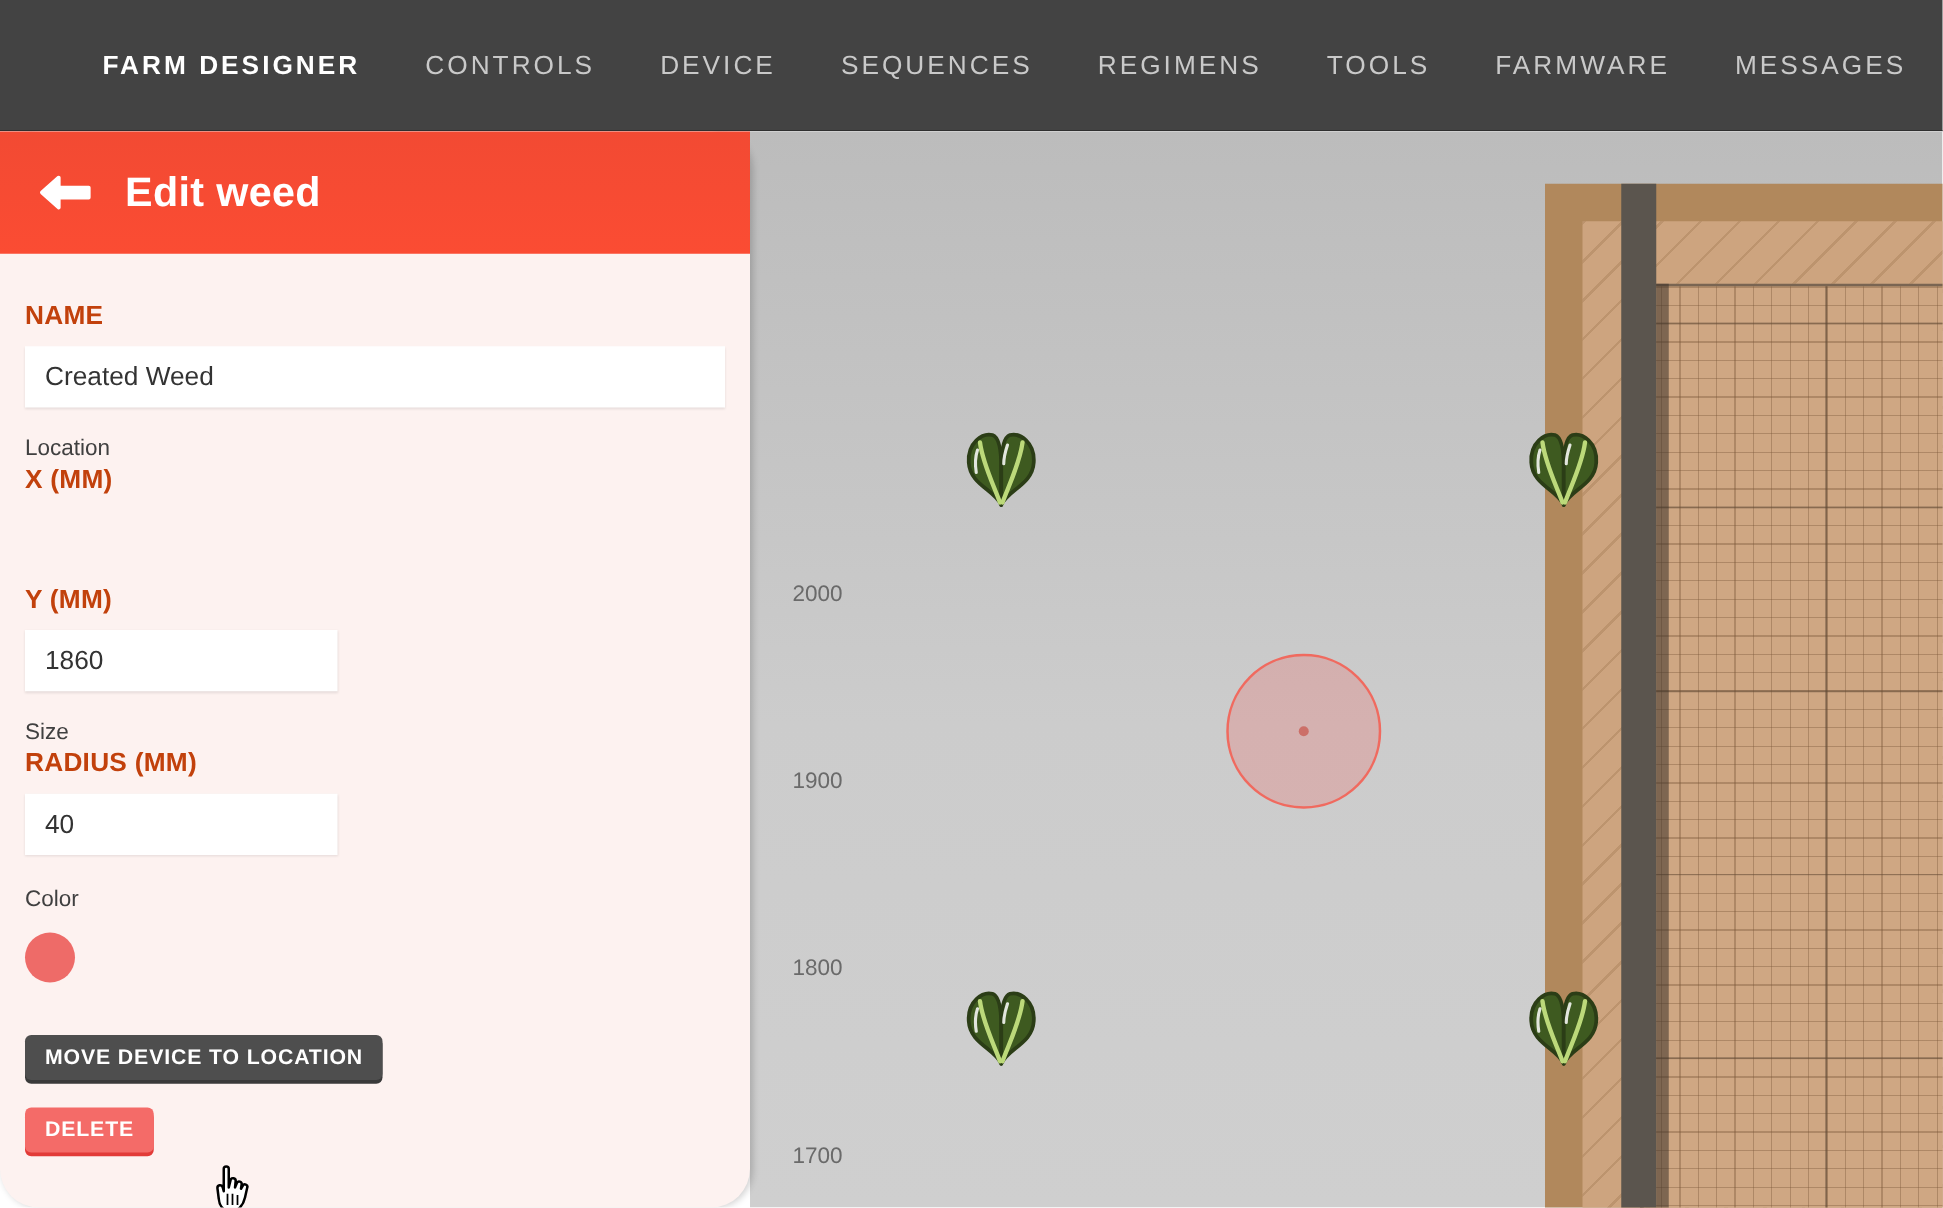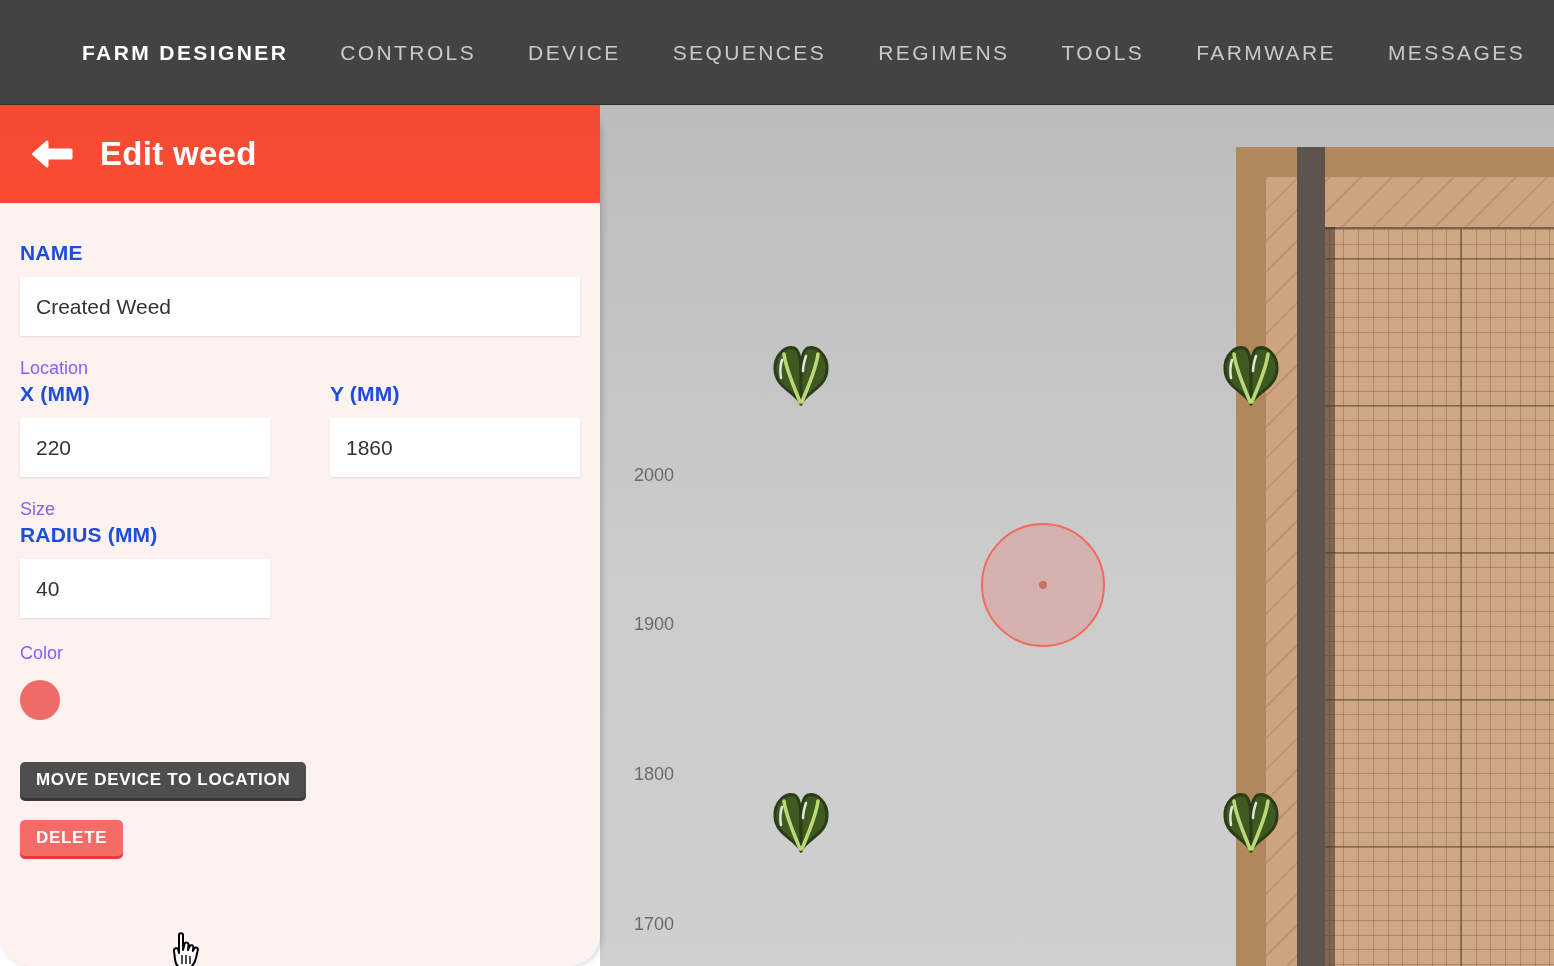--- a/index.html
+++ b/index.html
@@ -187,43 +187,43 @@
   #panel-title {
     color: #ffffff;
     font-size: 33px;
     font-weight: bold;
     margin-left: 26px;
     letter-spacing: 0.3px;
   }
   #panel-body { padding: 38px 20px 0 20px; }
 
   .field-caption {
-    font-size: 18px; color: #8b5cf6;
+    font-size: 18px; color: #404040;
     margin-bottom: 3px;
   }
   .field-label {
     font-size: 21px; font-weight: bold;
-    color: #1d4ed8;
+    color: #c2410c;
     letter-spacing: 0.2px;
     margin-bottom: 12px;
   }
   .inp {
     display: block;
     width: 100%;
-    height: 59px;
+    height: 49px;
     background: #ffffff;
     border: none;
     box-shadow: 0 1px 2px rgba(0,0,0,0.10);
     font-size: 21px;
     color: #333333;
     padding: 0 16px;
     font-family: "Liberation Sans", sans-serif;
     outline: none;
   }
-  .row2 { display: flex; gap: 60px; }
+  .row2 { display: flex; gap: 60px; flex-direction: column; }
   .col { width: 250px; }
 
   #color-swatch {
     width: 40px; height: 40px; border-radius: 50%;
     background: #ee6b68;
     cursor: pointer;
   }
 
   .btnrow { display: flex; align-items: flex-start; gap: 22px; margin-top: 42px; flex-direction: column; }
   .btn {
@@ -340,21 +340,20 @@
     <div id="panel-body">
 
       <div class="field-label">NAME</div>
       <input class="inp" type="text" value="Created Weed" placeholder="Created Weed" style="">
 
       <div class="field-caption" style="margin-top:22px;">Location</div>
 
       <div class="row2" style="margin-top:2px;">
         <div class="col">
           <div class="field-label">X (MM)</div>
-          <input class="inp" type="text" value="220" style="">
         </div>
         <div class="col">
           <div class="field-label">Y (MM)</div>
           <input class="inp" type="text" value="1860" style="">
         </div>
       </div>
 
       <div class="field-caption" style="margin-top:22px;">Size</div>
       <div class="field-label" style="margin-top:2px;">RADIUS (MM)</div>
       <div class="col">

